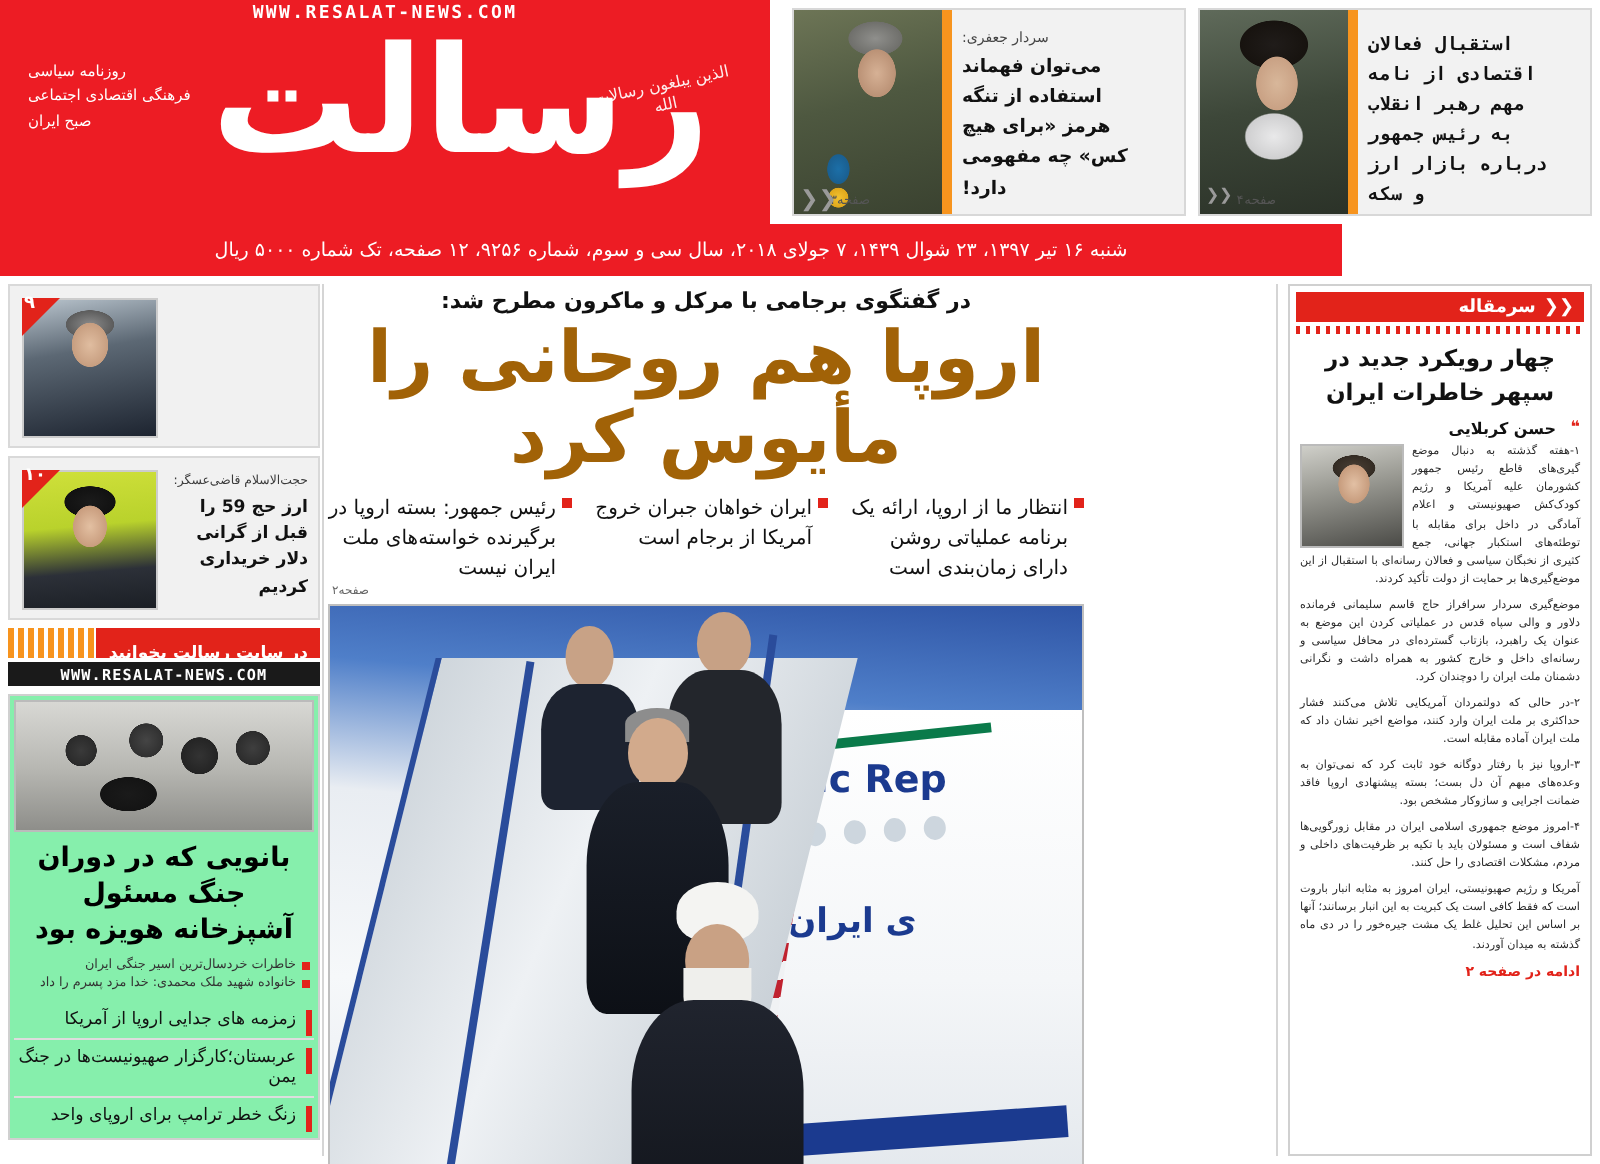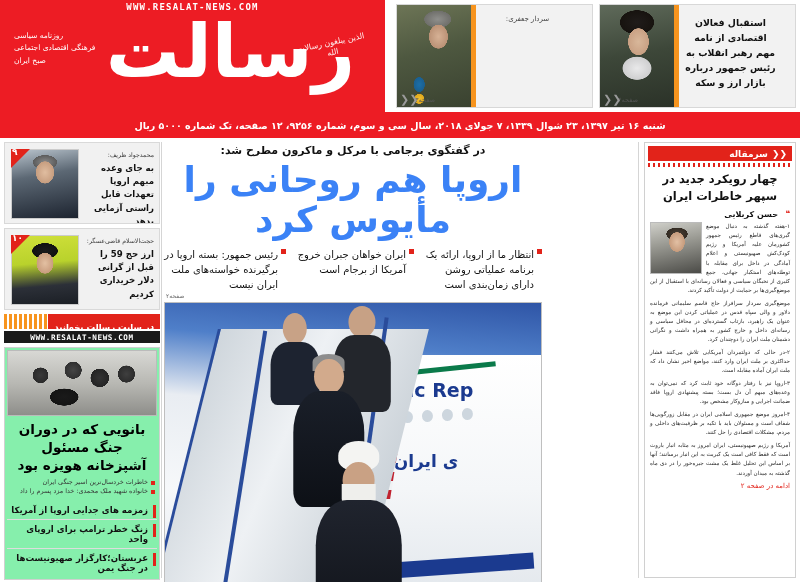--- a/index.html
+++ b/index.html
@@ -43,32 +43,32 @@
     color:#fff; font-size:8px; line-height:1.3;
     opacity:.92; transform:rotate(-12deg); width:70px; text-align:center;
   }
 
   
   .promo {
     position:absolute; top:4px; height:104px;
     background:#f2f2f2; border:1px solid #d8d8d8;
     overflow:hidden;
   }
-  .promo#promo-right { right:4px; width:197px; }
+  .promo#promo-right { right:4px; width:197px;font-family:Liberation Mono, monospace; }
   .promo#promo-mid   { right:207px; width:197px; }
   .promo .p-photo {
     position:absolute; left:0; top:0; bottom:0; width:74px;
     overflow:hidden;
   }
   .promo .p-orange {
     position:absolute; left:74px; top:0; bottom:0; width:5px; background:#f7941e;
   }
   .promo .p-text {
     position:absolute; right:18px; top:9px; left:84px;
-    text-align:center; font-size:9.3px; font-weight:bold; line-height:1.62;
+    text-align:left; font-size:9.3px; font-weight:bold; line-height:1.62;
     color:#111;
   }
   .promo .p-kicker { font-size:7px; font-weight:normal; color:#444; margin-bottom:1px; }
   .promo .p-page {
     position:absolute; left:18px; bottom:3px;
     font-size:6.5px; color:#555;
   }
   .promo .p-quote {
     position:absolute; left:3px; bottom:2px;
     font-size:11px; color:#9a9a9a; line-height:1;
@@ -102,24 +102,24 @@
   .ph-women { background:
       radial-gradient(circle 11px at 22% 38%, #3a3a3a 0%, #2a2a2a 70%, transparent 72%),
       radial-gradient(circle 12px at 44% 30%, #454545 0%, #303030 70%, transparent 72%),
       radial-gradient(circle 13px at 62% 42%, #333 0%, #242424 70%, transparent 72%),
       radial-gradient(circle 12px at 80% 36%, #3f3f3f 0%, #2c2c2c 70%, transparent 72%),
       radial-gradient(ellipse 20px 12px at 38% 72%, #1a1a1a 0%, #141414 70%, transparent 72%),
       linear-gradient(180deg,#d8d8d4 0%,#b7b7b2 52%,#8e8e8a 100%); }
 
   
   .dateline {
-    position:absolute; left:0; top:112px; width:800px; height:26px;
+    position:absolute; left:0; top:112px; width:671px; height:26px;
     background:#ed1c24; color:#fff;
     display:flex; align-items:center; justify-content:center;
-    font-size:9.5px; font-weight:bold; letter-spacing:.2px;
+    font-size:9.5px; font-weight:normal; letter-spacing:.2px;
   }
 
   
   .left-col { position:absolute; left:4px; top:142px; width:156px; }
 
   .side-box {
     position:relative; background:#f1f1f1; border:1px solid #d9d9d9;
     height:82px; margin-bottom:4px; overflow:hidden;
   }
   .side-box .sb-photo {
@@ -171,35 +171,35 @@
     position:relative; padding-right:7px;
   }
   .feature .f-bullets li:before {
     content:""; position:absolute; right:0; top:3px; width:4px; height:4px; background:#e2231a;
   }
   .feature ul { margin:0; padding:0; }
 
   .tease {
     position:relative; border-bottom:1px solid #ddd;
     padding:4px 9px 4px 2px; text-align:right;
-    font-size:8.6px; font-weight:bold; color:#111;
+    font-size:8.6px; font-weight:normal; color:#111;
   }
   .tease:before {
     content:""; position:absolute; right:1px; top:4px;
     width:3px; height:13px; background:#e2231a;
   }
   .tease:last-child { border-bottom:none; }
 
   
   .center-col { position:absolute; left:164px; top:142px; width:378px; }
   .over-title {
     text-align:center; font-size:11px; font-weight:bold; color:#111; margin:2px 0 3px;
   }
   .main-head {
-    text-align:center; font-size:36px; font-weight:bold; color:#3b82f6;
+    text-align:center; font-size:36px; font-weight:bold; color:#a16207;
     line-height:1.12; letter-spacing:-1px; margin:0 0 6px;
   }
   .bullet-row { display:flex; justify-content:space-between; gap:6px; margin-bottom:4px; }
   .bullet-row .bul {
     flex:1; text-align:right; font-size:10px; font-weight:normal; color:#111; line-height:1.5;
     position:relative; padding-right:8px;
   }
   .bullet-row .bul:before {
     content:""; position:absolute; right:0; top:2px; width:5px; height:5px; background:#e2231a;
   }
@@ -334,21 +334,21 @@
   .ed-body {
     position:relative; text-align:justify; font-size:5.6px; line-height:1.62;
     color:#2a2a2a; margin:0 2px;
   }
   .ed-portrait {
     float:left; width:52px; height:52px; margin:0 4px 2px 0;
     border:1px solid #bbb; position:relative; overflow:hidden; shape-outside:margin-box;
   }
   .ed-body p { margin:0 0 4px; }
   .ed-more {
-    text-align:right; color:#e2231a; font-size:7px; font-weight:normal; margin:2px 2px 0;
+    text-align:right; color:#e2231a; font-size:7px; font-weight:bold; margin:2px 2px 0;
   }
 
   .vline {
     position:absolute; top:142px; width:1px; height:436px; background:#d5d5d5;
   }
 </style>
 </head>
 <body>
 
 <div class="page">
@@ -377,42 +377,39 @@
     <div class="p-quote">❮❮</div>
   </div>
 
   <div class="promo" id="promo-mid">
     <div class="p-photo">
         <div class="ph ph-jafari"></div>
       </div>
     <div class="p-orange"></div>
     <div class="p-text">
       <div class="p-kicker">سردار جعفری:</div>
+      <div>می‌توان فهماند استفاده از تنگه هرمز «برای هیچ کس» چه مفهومی دارد!</div>
     </div>
     <div class="p-page">صفحه۳</div>
     <div class="p-quote">❮❮</div>
   </div>
 
   <div class="dateline">شنبه ۱۶ تیر ۱۳۹۷، ۲۳ شوال ۱۴۳۹، ۷ جولای ۲۰۱۸، سال سی و سوم، شماره ۹۲۵۶، ۱۲ صفحه، تک شماره ۵۰۰۰ ریال</div>
 
   <div class="vline" style="left:161px"></div>
   <div class="vline" style="right:161px"></div>
 
   <div class="left-col">
 
     <div class="side-box">
       <div class="sb-photo">
           <div class="ph ph-zarif"></div>
         </div>
       <div class="corner"></div>
       <div class="corner-num">۹</div>
-      <div class="sb-text">
-        <div class="sb-kicker">محمدجواد ظریف:</div>
-        <div>به جای وعده مبهم اروپا تعهدات قابل راستی آزمایی بدهد</div>
-      </div>
     </div>
 
     <div class="side-box">
       <div class="sb-photo">
           <div class="ph ph-ghazi"></div>
         </div>
       <div class="corner"></div>
       <div class="corner-num">۱۰</div>
       <div class="sb-text">
         <div class="sb-kicker">حجت‌الاسلام قاضی‌عسگر:</div>
@@ -428,22 +425,22 @@
     <div class="feature">
       <div class="f-photo">
           <div class="ph ph-women"></div>
         </div>
       <div class="f-title">بانویی که در دوران جنگ مسئول آشپزخانه هویزه بود</div>
       <ul class="f-bullets">
         <li>خاطرات خردسال‌ترین اسیر جنگی ایران</li>
         <li>خانواده شهید ملک محمدی: خدا مزد پسرم را داد</li>
       </ul>
       <div class="tease">زمزمه های جدایی اروپا از آمریکا</div>
+      <div class="tease">عربستان؛کارگزار صهیونیست‌ها در جنگ یمن</div>
       <div class="tease">زنگ خطر ترامپ برای اروپای واحد</div>
-      <div class="tease">عربستان؛کارگزار صهیونیست‌ها در جنگ یمن</div>
     </div>
   </div>
 
   <div class="center-col">
     <div class="over-title">در گفتگوی برجامی با مرکل و ماکرون مطرح شد:</div>
     <div class="main-head">اروپا هم روحانی را مأیوس کرد</div>
 
     <div class="bullet-row">
       <div class="bul">انتظار ما از اروپا، ارائه یک برنامه عملیاتی روشن دارای زمان‌بندی است</div>
       <div class="bul">ایران خواهان جبران خروج آمریکا از برجام است</div>

